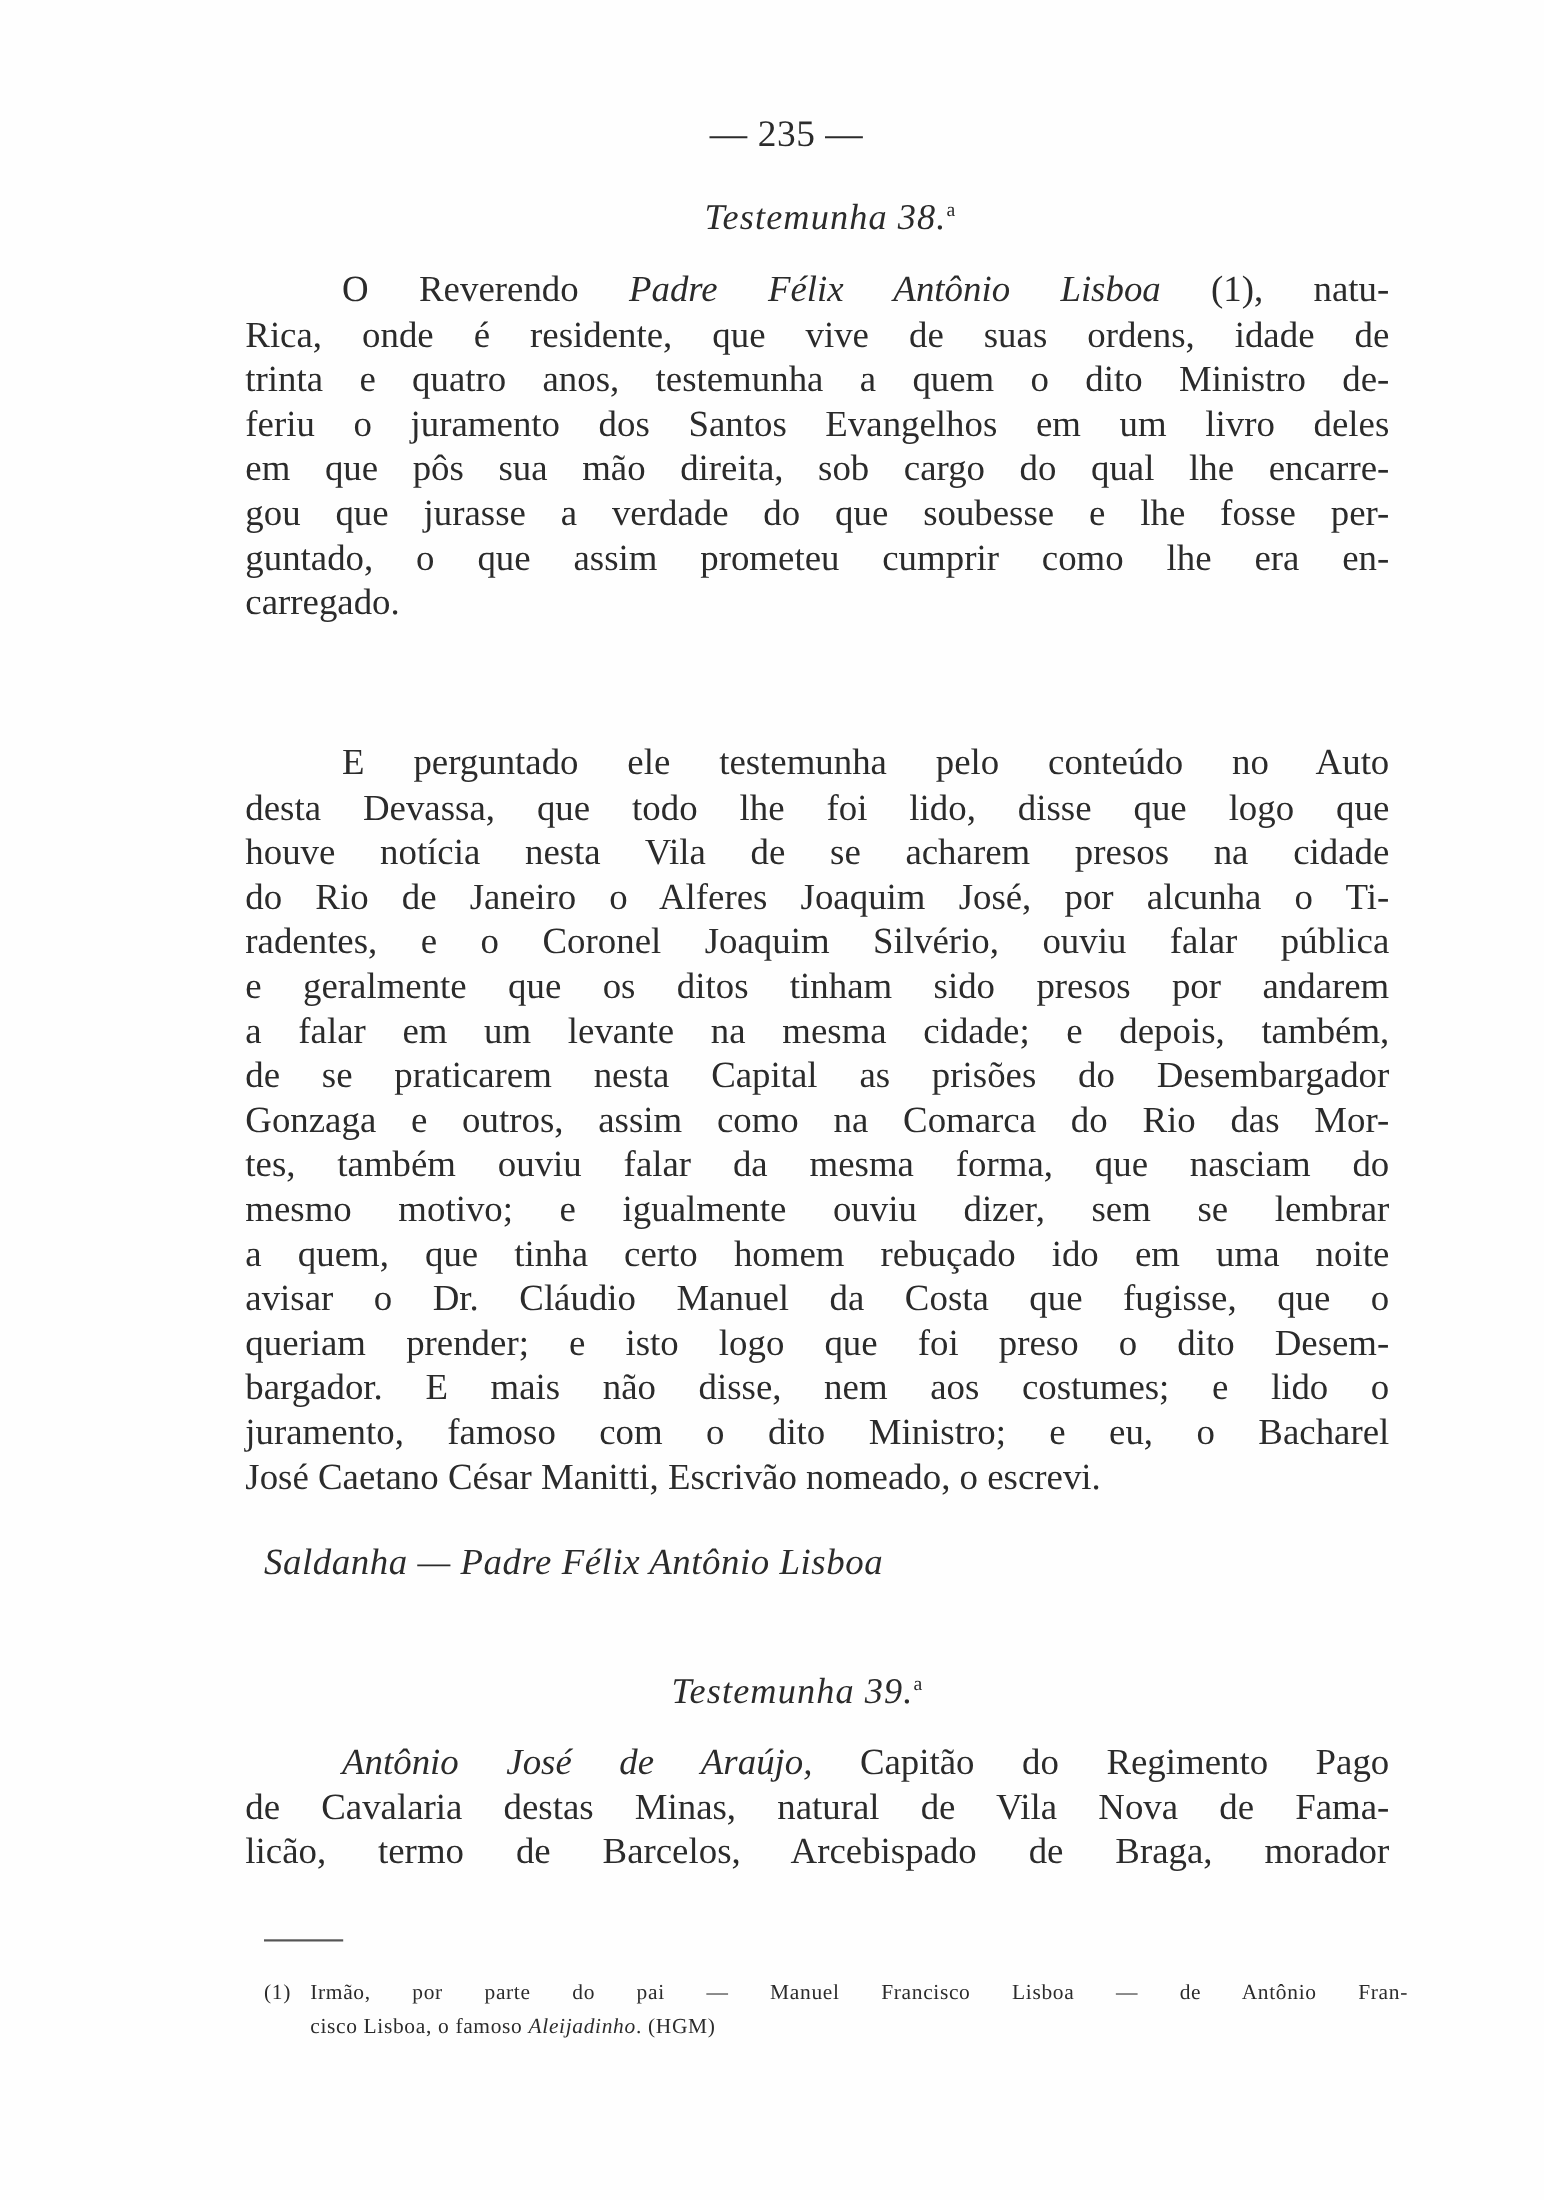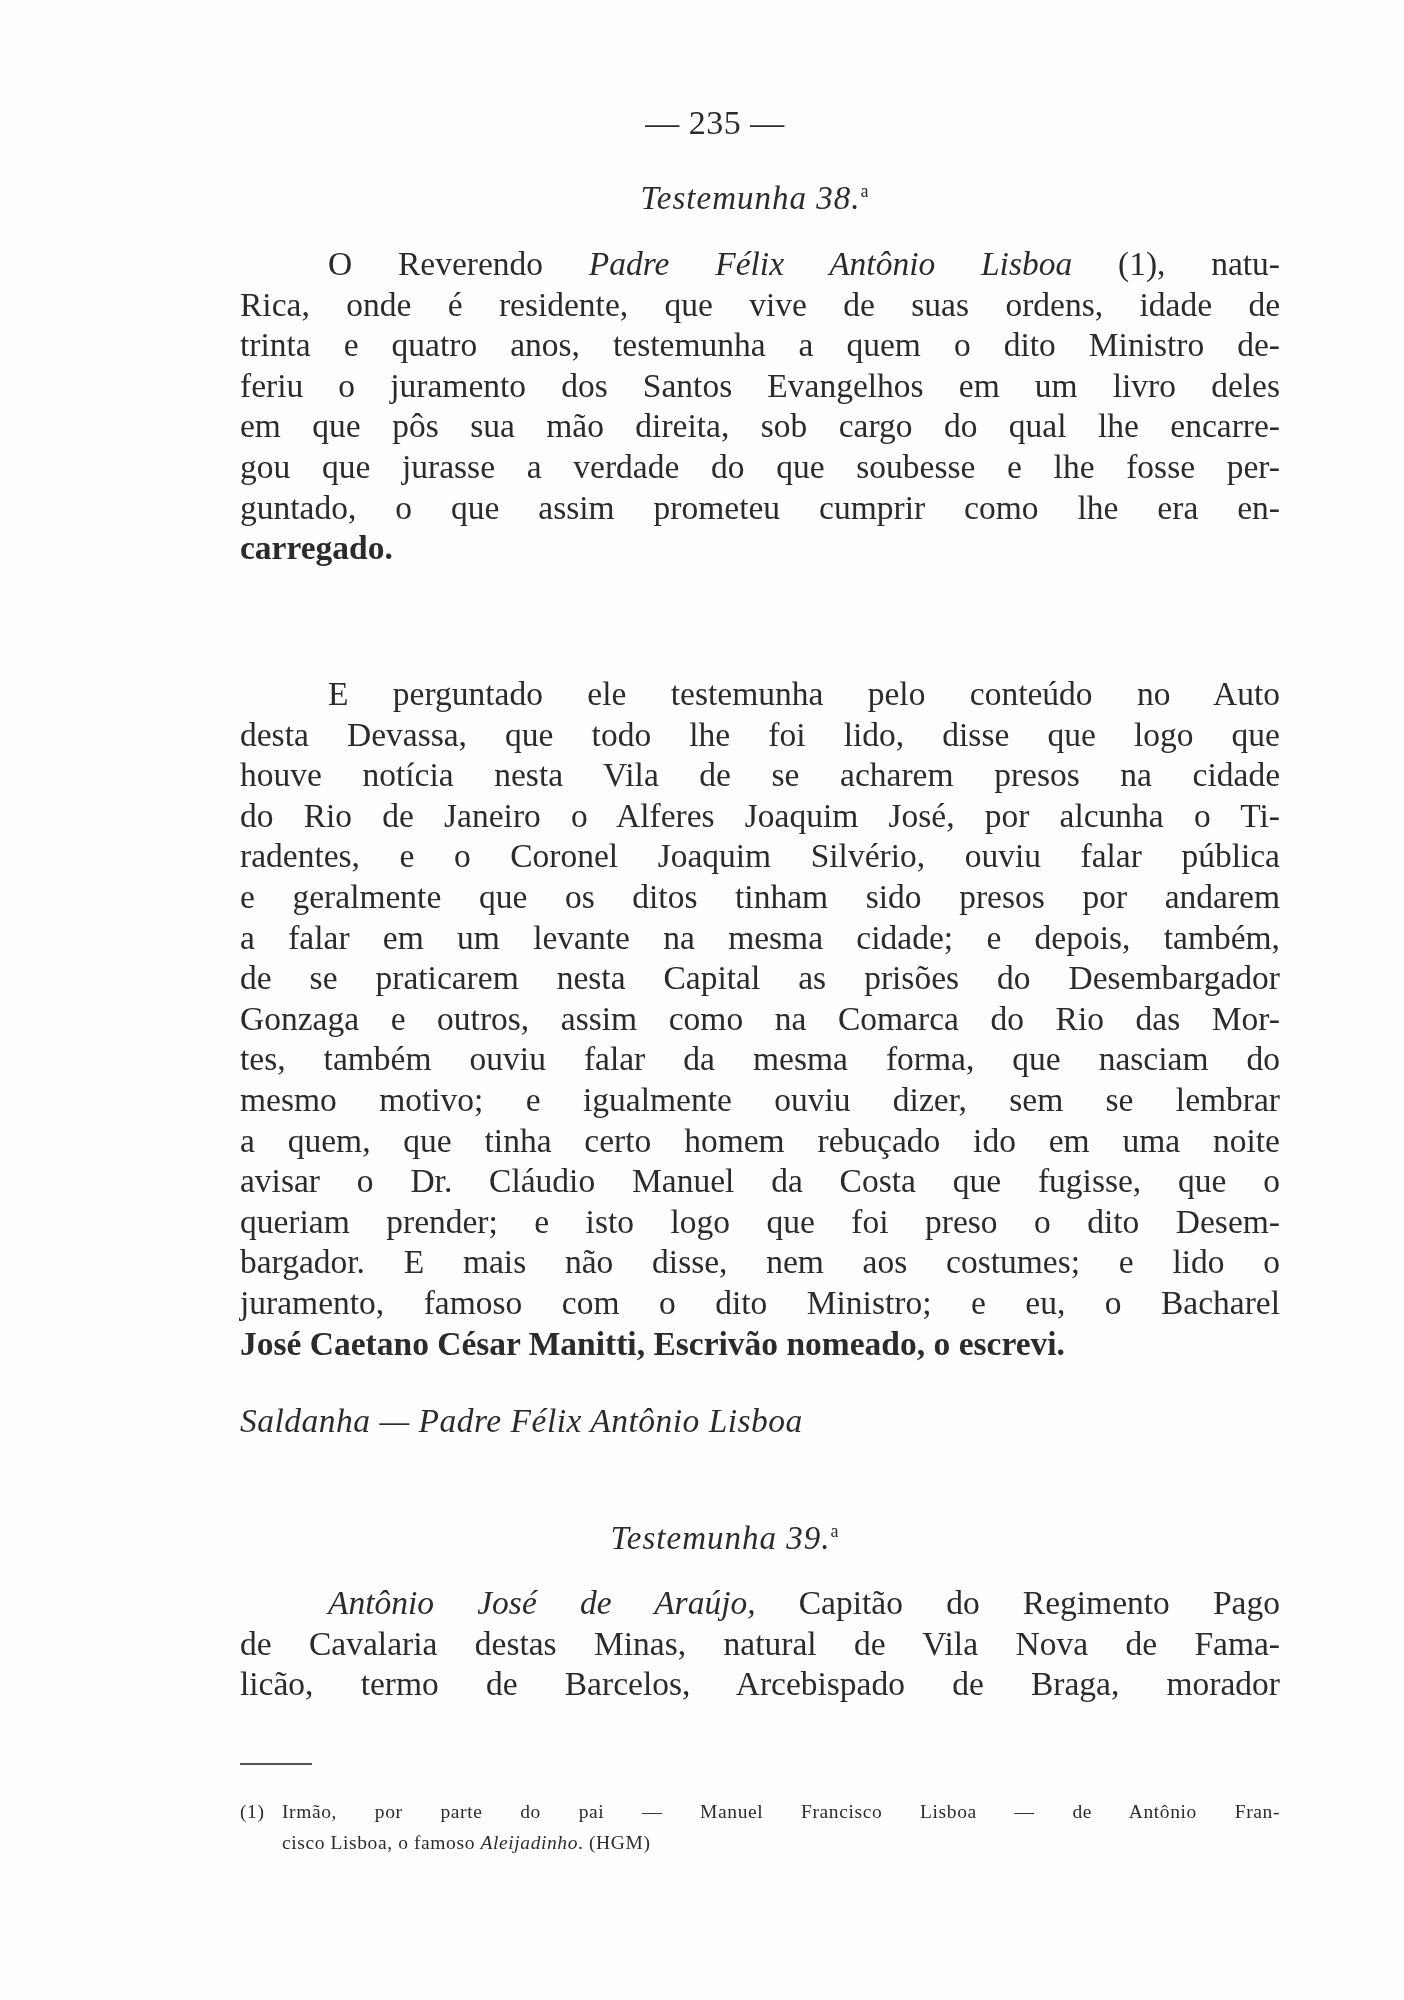--- a/index.html
+++ b/index.html
@@ -40,21 +40,21 @@
     font-size: 33px;
     letter-spacing: 1px;
   }
   .heading sup {
     font-size: 18px;
     vertical-align: 12px;
     font-style: normal;
   }
   .body-col {
     position: absolute;
-    left: 240px;
+    left: 223px;
     width: 1040px;
   }
   .para {
     margin: 0;
     font-size: 33.5px;
     line-height: 40.6px;
     text-align: justify;
     text-indent: 88px;
     hyphens: none;
   }
@@ -72,21 +72,20 @@
     text-align-last: left;
   }
   .para .line .inner {
     display: inline-block;
     width: 100%;
     text-align: justify;
     text-align-last: justify;
   }
   .para .line.last .inner {
     text-align-last: left;
-    font-weight: bold;
   }
   em { font-style: italic; }
   .signature {
     position: absolute;
     left: 240px;
     width: 1040px;
     font-style: italic;
     font-size: 33.5px;
     letter-spacing: 0.5px;
   }

